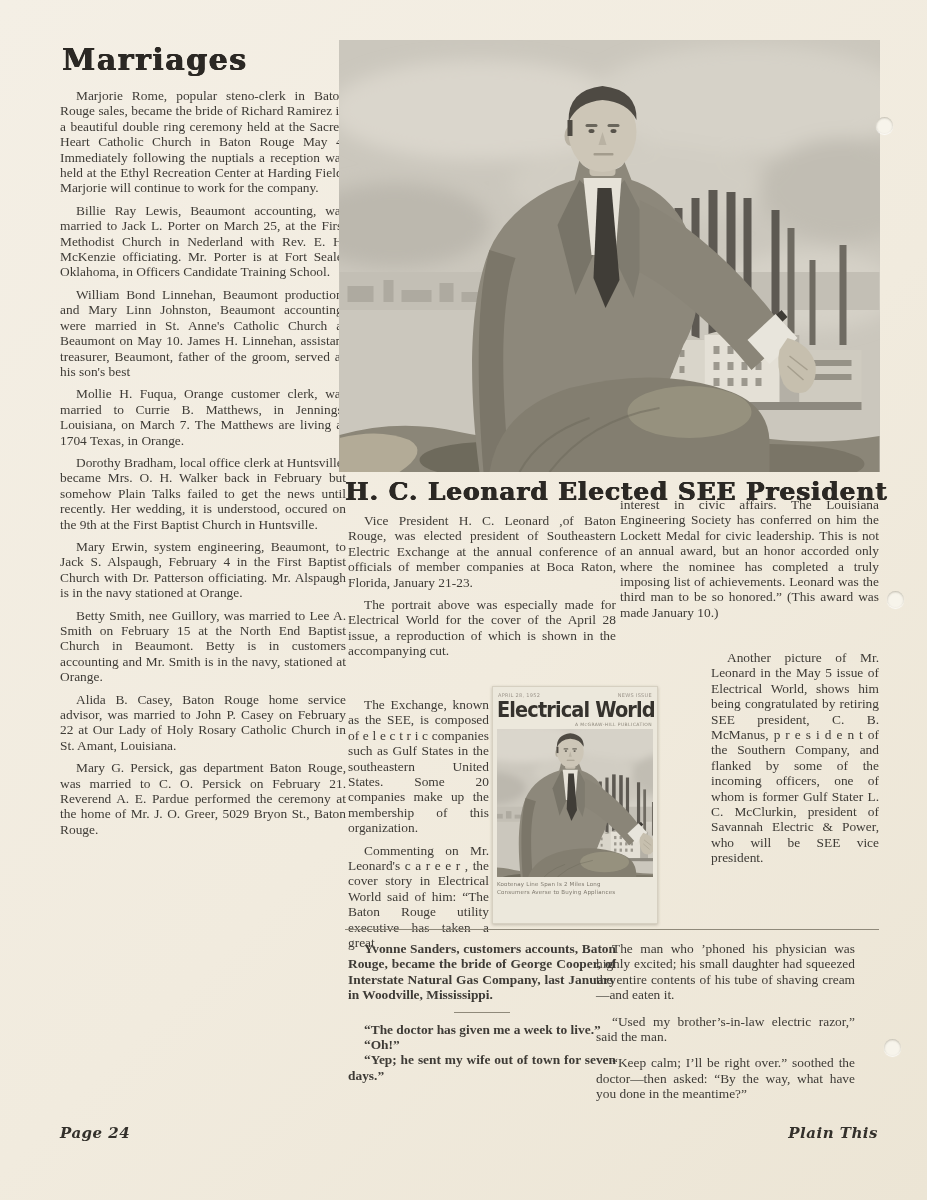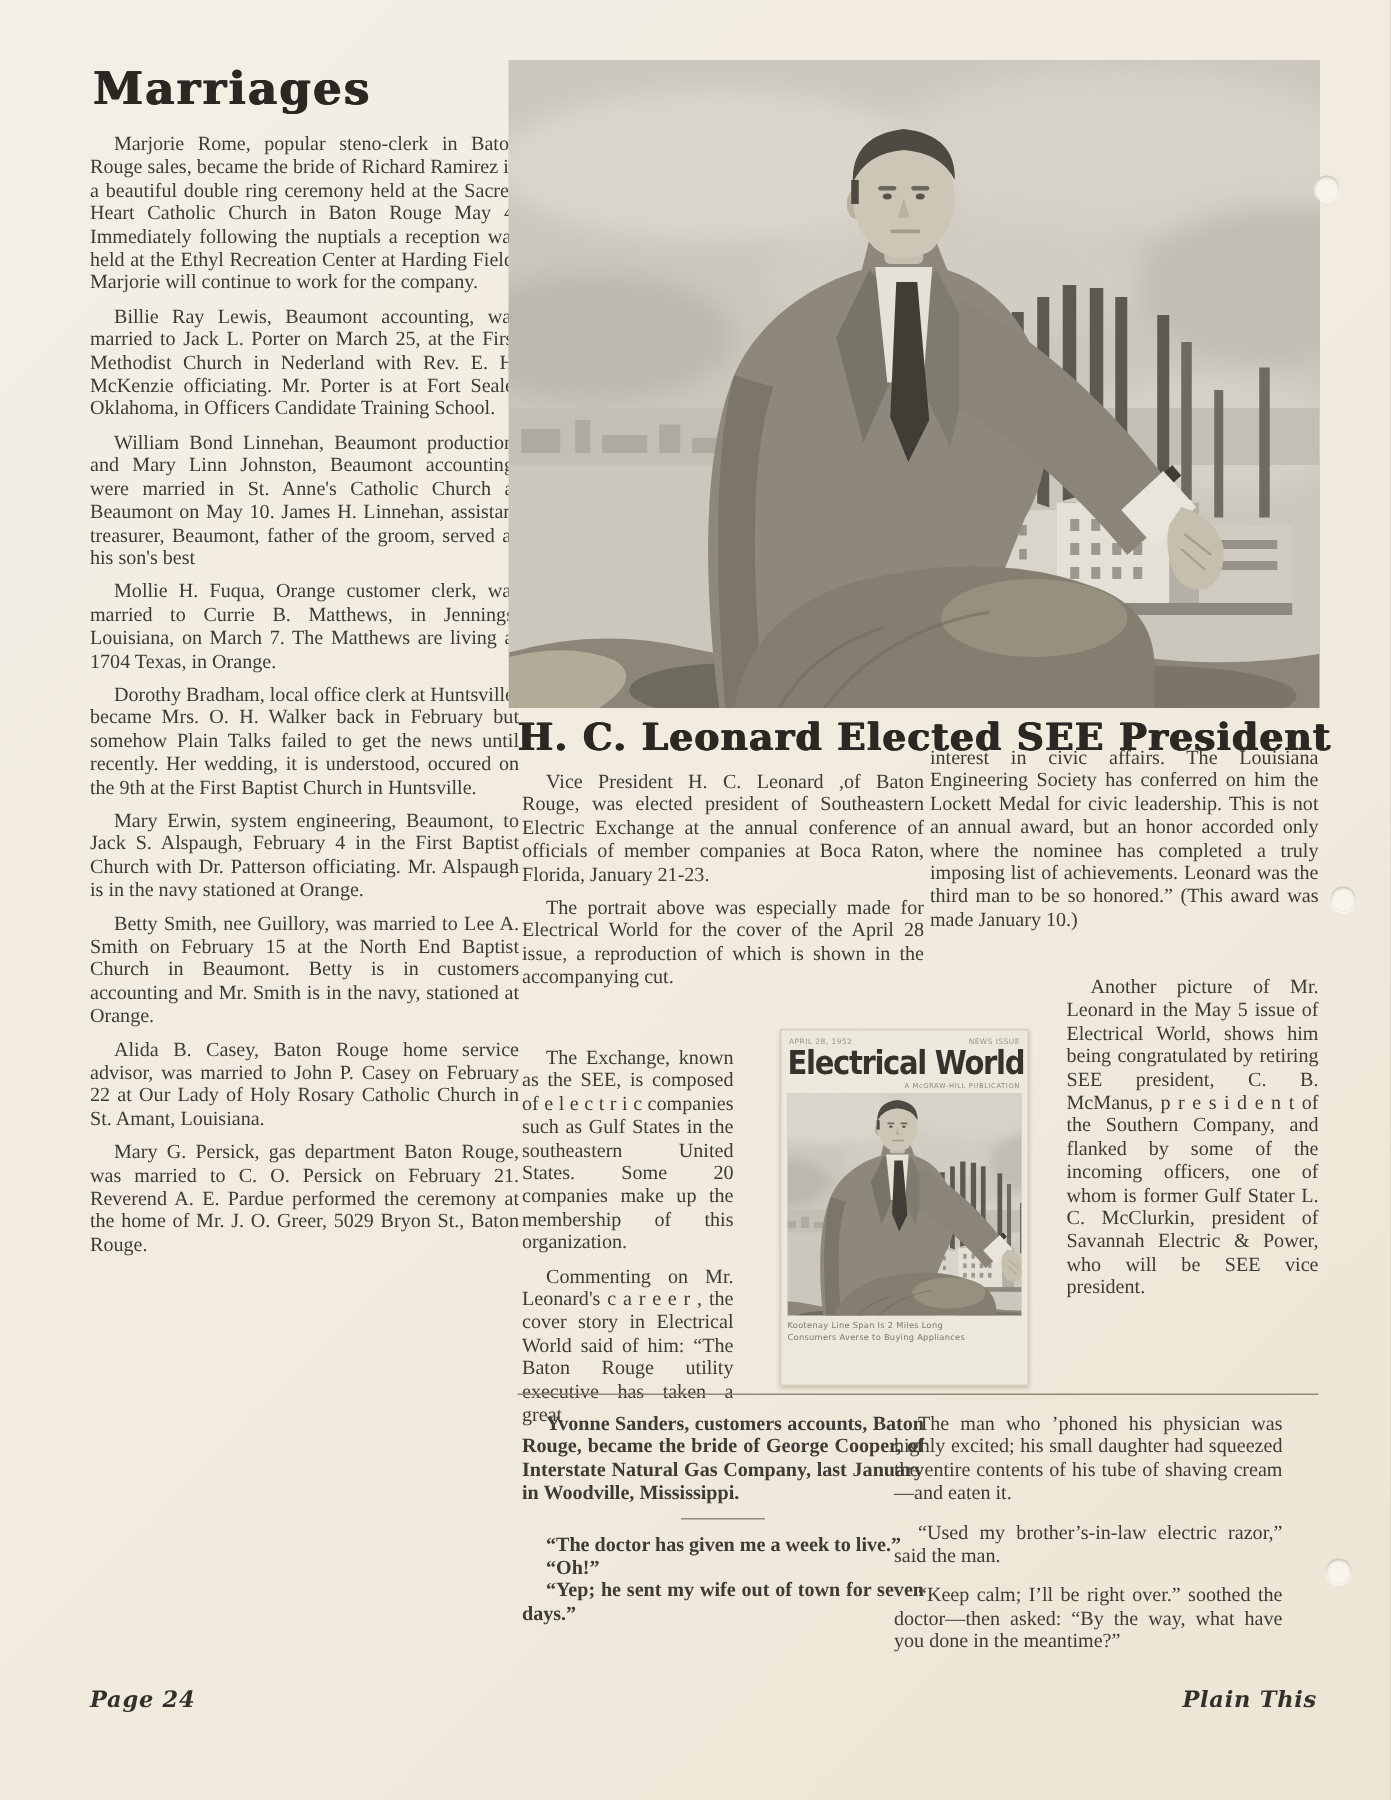--- a/index.html
+++ b/index.html
@@ -28,21 +28,21 @@
   .photo-box svg { display:block; }
   .headline {
     position:absolute; left:345px; top:477px; width:535px;
     font-size:25px; letter-spacing:0.8px; white-space:nowrap;
   }
   .art-col1 { position:absolute; left:348px; top:513px; width:268px; }
   .art-col1n { position:absolute; left:348px; top:697px; width:141px; }
   .art-col2 { position:absolute; left:620px; top:497px; width:259px; }
   .art-col2n { position:absolute; left:711px; top:650px; width:168px; }
   .cover {
-    position:absolute; left:520px; top:686px; width:166px; height:238px;
+    position:absolute; left:492px; top:686px; width:166px; height:238px;
     background:#ece8dc; border:1px solid #d6d0c1;
     box-shadow:0 1px 3px rgba(80,70,50,.28); padding:4px 4px 2px 4px;
   }
   .cover-top { display:flex; justify-content:space-between; font-family:"DejaVu Sans",sans-serif;
     font-size:5px; color:#9b948a; letter-spacing:.3px; margin:1px 1px 1px 1px; }
   .cover-masthead {
     font-family:"DejaVu Sans","Liberation Sans",sans-serif; font-weight:bold;
     font-size:22px; letter-spacing:-1px; color:#35322d; line-height:22px;
     transform:scaleX(.88); transform-origin:left center; white-space:nowrap;
   }

